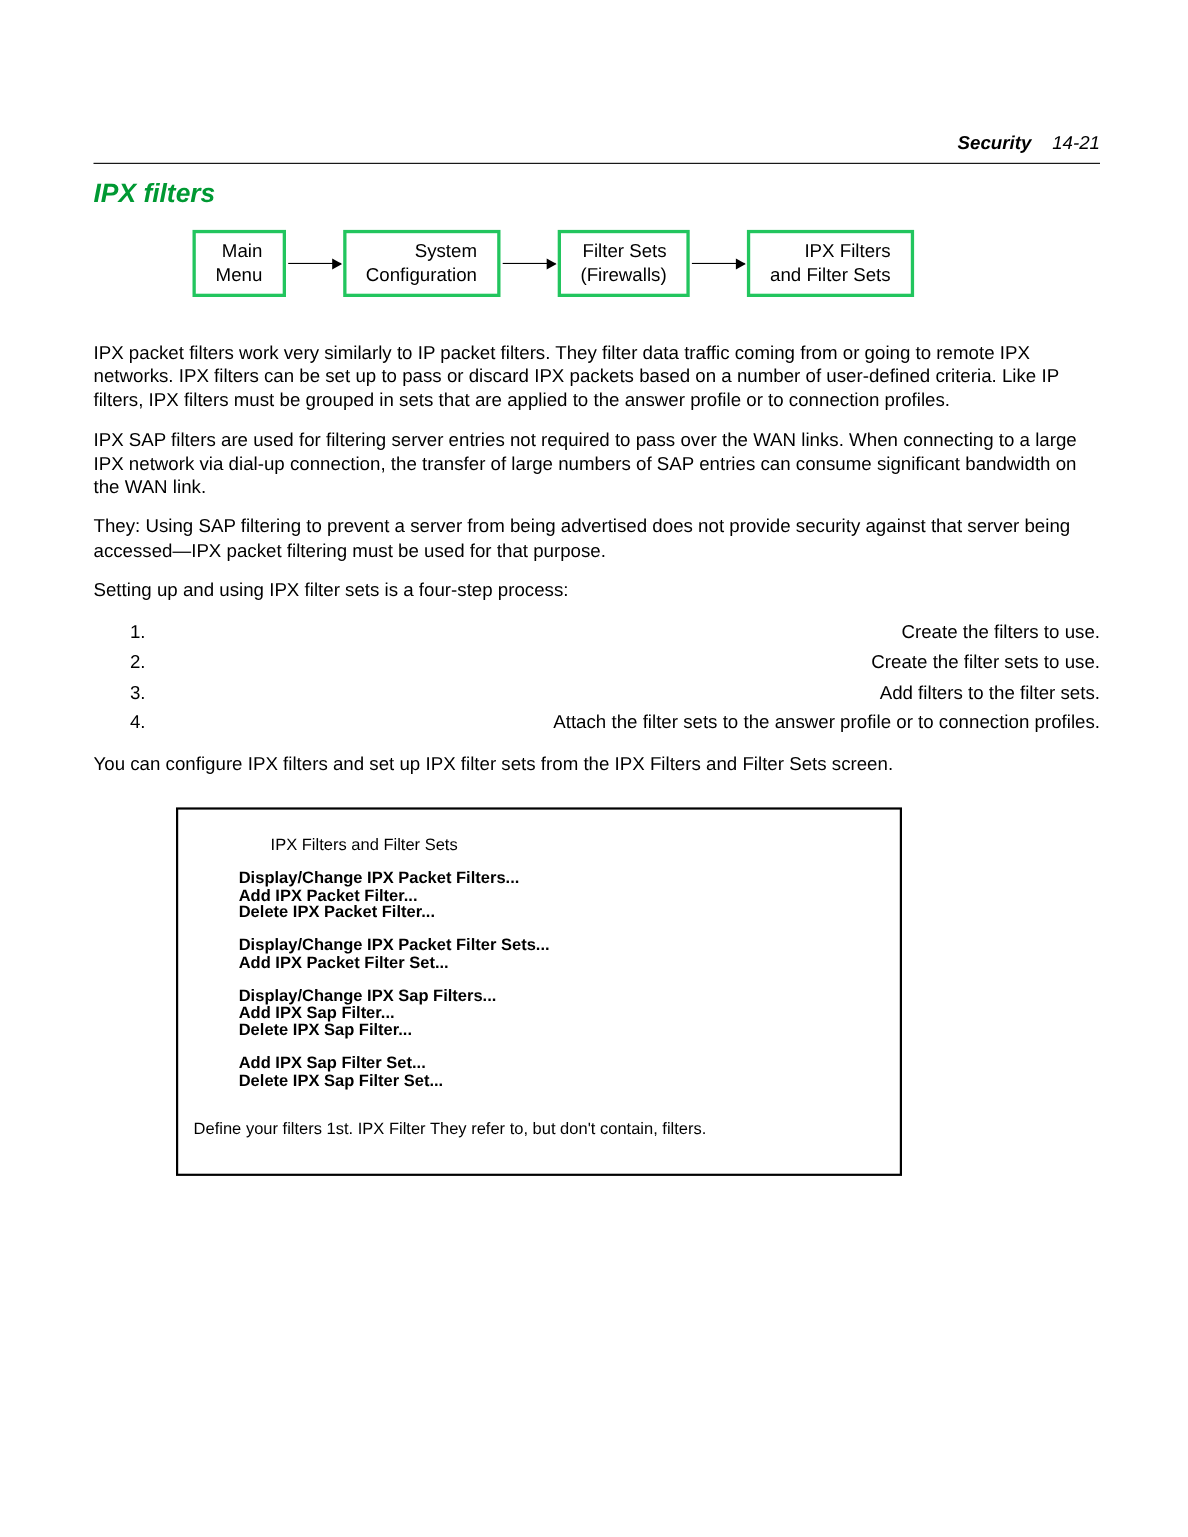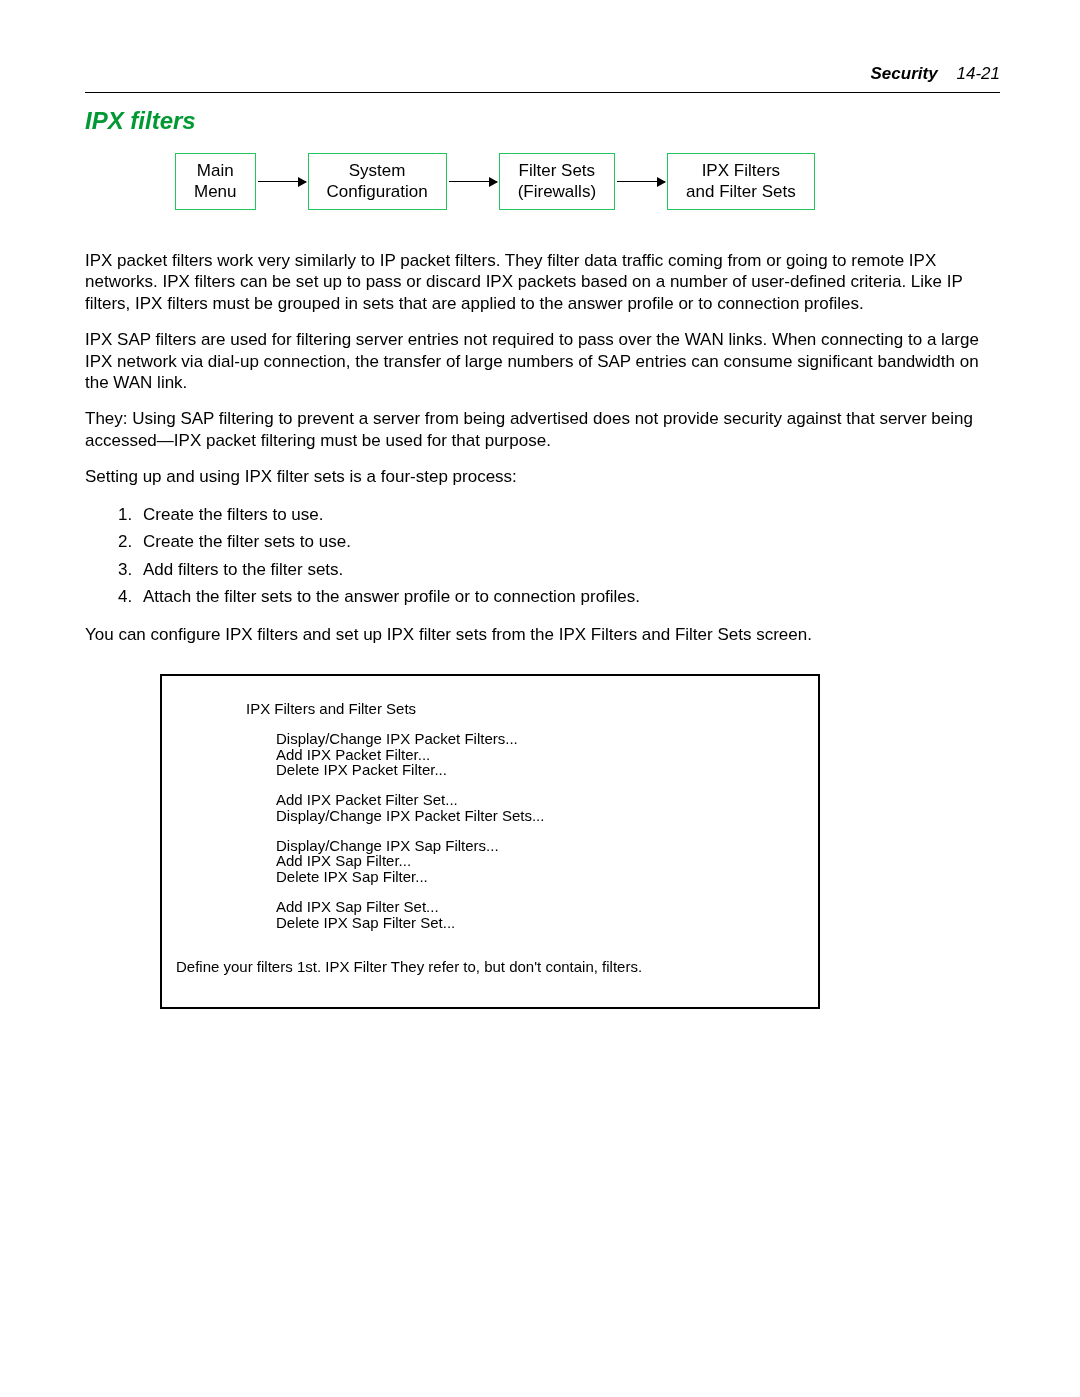--- a/index.html
+++ b/index.html
@@ -3,21 +3,21 @@
 <meta charset="utf-8">
 <style>
   html,body{margin:0;padding:0;background:#fff;}
   .page{
     width:1080px;
     height:1397px;
     position:relative;
     font-family:Arial, Helvetica, sans-serif;
     color:#000;
     box-sizing:border-box;
-    padding:64px 80px 0 85px;
+    padding:120px 80px 0 85px;
   }
   .header-line{
     text-align:right;
     font-size:17px;
     margin-bottom:8px;
   }
   .header-line .sec{font-style:italic;font-weight:bold;}
   .header-line .pg{font-style:italic;}
   .rule{border:none;border-top:1px solid #000;margin:0 0 14px 0;}
   .h1{
@@ -27,53 +27,53 @@
     font-size:24px;
     margin:0 0 18px 0;
   }
   
   .crumbs{
     display:flex;
     align-items:center;
     margin:0 0 40px 90px;
   }
   .crumb{
-    border:1px solid #22c55e;
+    border:3px solid #22c55e;
     padding:6px 18px;
     font-size:17px;
-    text-align:center;
+    text-align:right;
     line-height:1.25;
     white-space:pre;
   }
   .arrow{
     width:48px;height:1px;background:#000;position:relative;margin:0 2px;
   }
   .arrow::after{
     content:"";
     position:absolute;right:-1px;top:-4px;
     border-left:9px solid #000;
     border-top:5px solid transparent;
     border-bottom:5px solid transparent;
   }
   .body p{font-size:17px;line-height:1.28;margin:0 0 14px 0;}
-  ol.steps{font-size:17px;line-height:1.6;margin:0 0 14px 0;padding-left:52px;}
+  ol.steps{font-size:17px;line-height:1.6;margin:0 0 14px 0;padding-left:52px;text-align:right;}
   ol.steps li{padding-left:6px;}
   
   .termwrap{margin:28px 0 0 75px;}
   .term{
     border:2px solid #000;
     width:660px;
     height:335px;
     padding:24px 14px 10px 14px;
     font-size:15px;
     box-sizing:border-box;
     position:relative;
   }
   .term .title{margin-left:70px;margin-bottom:14px;}
-  .term .grp{margin-left:100px;margin-bottom:14px;line-height:1.05;}
+  .term .grp{margin-left:41px;margin-bottom:14px;line-height:1.05;font-weight:bold;}
   .term .grp div{white-space:pre;}
   .term .hint{position:absolute;left:14px;bottom:32px;font-size:15px;}
 </style>
 </head>
 <body>
 
 <div class="page">
 
   <div class="header-line">
     <span class="sec">Security</span>
@@ -115,22 +115,22 @@
   <div class="termwrap">
     <div class="term">
       <div class="title">IPX Filters and Filter Sets</div>
 
       <div class="grp">
         <div>Display/Change IPX Packet Filters...</div>
         <div>Add IPX Packet Filter...</div>
         <div>Delete IPX Packet Filter...</div>
       </div>
       <div class="grp">
+        <div>Display/Change IPX Packet Filter Sets...</div>
         <div>Add IPX Packet Filter Set...</div>
-        <div>Display/Change IPX Packet Filter Sets...</div>
       </div>
       <div class="grp">
         <div>Display/Change IPX Sap Filters...</div>
         <div>Add IPX Sap Filter...</div>
         <div>Delete IPX Sap Filter...</div>
       </div>
       <div class="grp">
         <div>Add IPX Sap Filter Set...</div>
         <div>Delete IPX Sap Filter Set...</div>
       </div>

